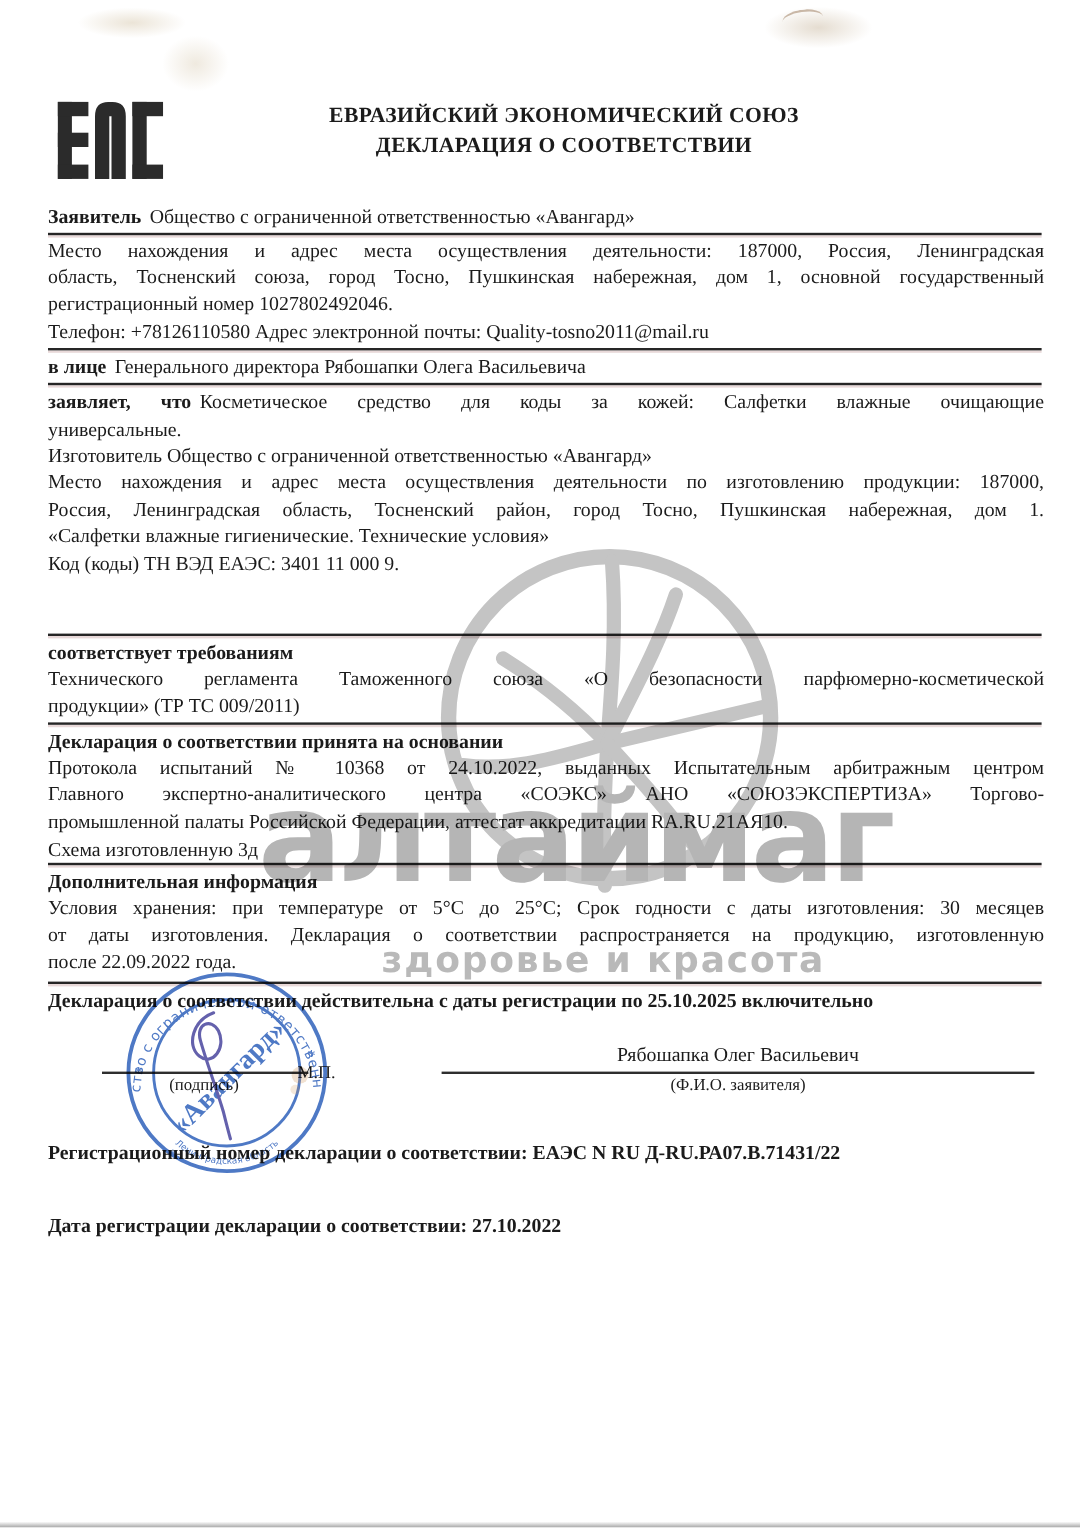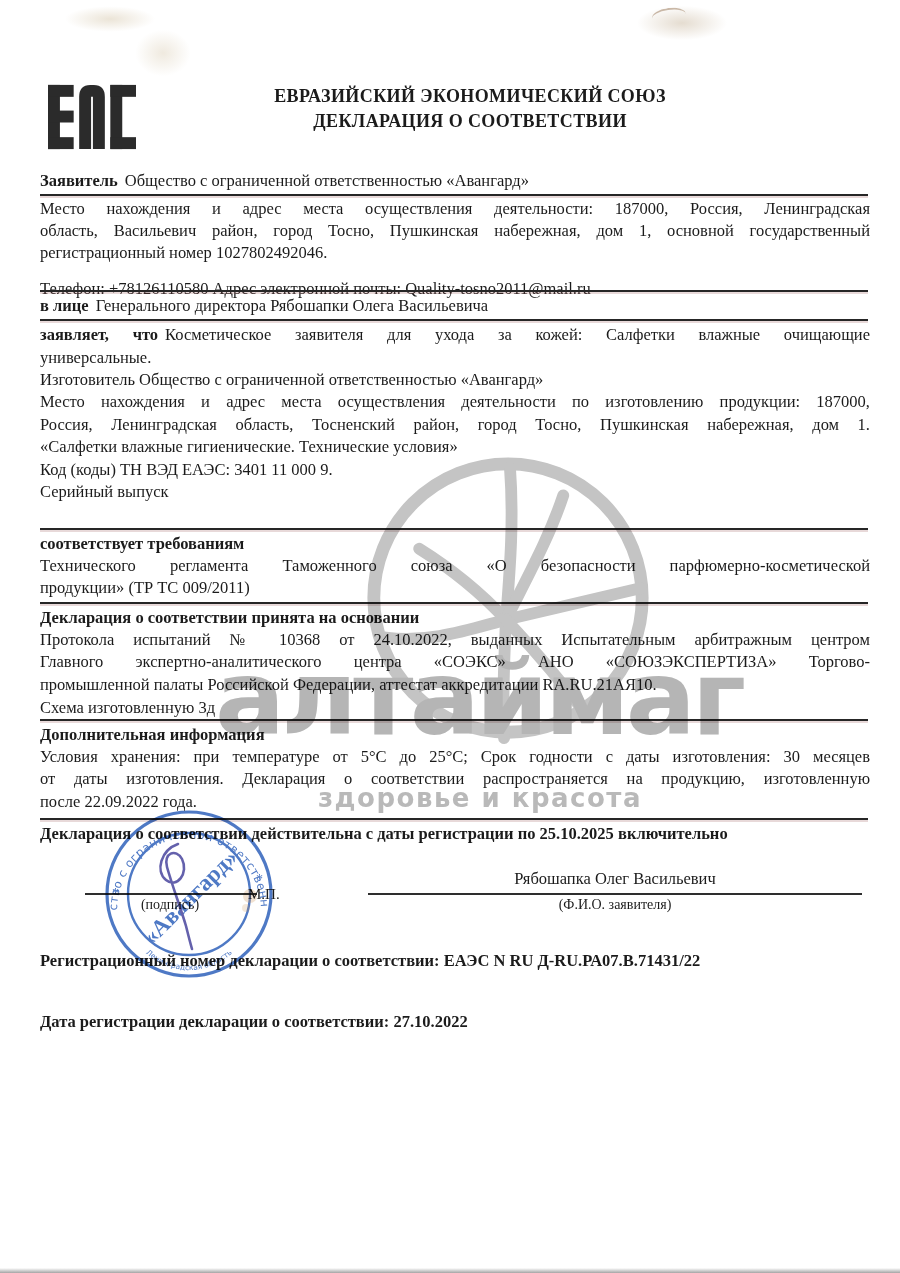--- a/index.html
+++ b/index.html
@@ -23,21 +23,21 @@
   .title { text-align:center; font-weight:bold; font-size:18px; line-height:25px; letter-spacing:0.4px; }
   .caption { font-size:14px; text-align:center; line-height:16px; }
   .sigline { border-top:2px solid #2e2e2e; height:0; }
   .wm { pointer-events:none; mix-blend-mode:multiply; }
   .wm-title {
     font-family:"DejaVu Sans", sans-serif; font-weight:bold;
     font-size:104px; letter-spacing:-4px; color:#b5b5b5; line-height:100px; white-space:nowrap;
   }
   .wm-sub {
     font-family:"DejaVu Sans", sans-serif; font-weight:bold;
-    font-size:26px; letter-spacing:1.5px; color:#b9b9b9; white-space:nowrap;
+    font-size:30px; letter-spacing:1.5px; color:#b9b9b9; white-space:nowrap;
   }
   .smudge { position:absolute; pointer-events:none; }
   .bottom-edge {
     position:absolute; left:0; right:0; bottom:0; height:5px;
     background:linear-gradient(to bottom, rgba(0,0,0,0), rgba(90,90,90,0.55));
   }
   .right-edge {
     position:absolute; top:0; bottom:0; right:0; width:3px;
     background:linear-gradient(to right, rgba(0,0,0,0), rgba(0,0,0,0.10));
   }
@@ -70,45 +70,44 @@
     <div>ДЕКЛАРАЦИЯ О СООТВЕТСТВИИ</div>
   </div>
 
   <div class="abs col doc line" style="top:170px;">
     <span class="b lead">Заявитель</span><span>Общество с ограниченной ответственностью «Авангард»</span>
   </div>
   <div class="rule" style="top:194px;"></div>
 
   <div class="abs col doc" style="top:198px;">
     <div class="line jl" style="line-height:22px;height:22px;">Место нахождения и адрес места осуществления деятельности: 187000, Россия, Ленинградская</div>
-    <div class="line jl" style="line-height:22px;height:22px;">область, Васильевич район, город Тосно, Пушкинская набережная, дом 1, основной государственный</div>
+    <div class="line jl" style="line-height:22px;height:22px;">область, Тосненский союза, город Тосно, Пушкинская набережная, дом 1, основной государственный</div>
     <div class="line ll" style="line-height:22px;height:22px;">регистрационный номер 1027802492046.</div>
   </div>
-  <div class="abs col doc line" style="top:278px;">Телефон: +78126110580 Адрес электронной почты: Quality-tosno2011@mail.ru</div>
+  <div class="abs col doc line" style="top:266px;">Телефон: +78126110580 Адрес электронной почты: Quality-tosno2011@mail.ru</div>
   <div class="rule" style="top:290px;"></div>
 
   <div class="abs col doc line" style="top:295px;">
     <span class="b lead">в лице</span><span>Генерального директора Рябошапки Олега Васильевича</span>
   </div>
   <div class="rule" style="top:319px;"></div>
 
   <div class="abs col doc" style="top:324px;">
     <div class="line jl" style="line-height:22.5px;height:22.5px;">
-      <span class="b lead">заявляет, что</span><span>Косметическое заявителя для ухода за кожей: Салфетки влажные очищающие</span>
+      <span class="b lead">заявляет, что</span><span>Косметическое средство для коды за кожей: Салфетки влажные очищающие</span>
     </div>
     <div class="line ll" style="line-height:22.5px;height:22.5px;">универсальные.</div>
   </div>
 
   <div class="abs col doc" style="top:369px;">
     <div class="line ll">Изготовитель Общество с ограниченной ответственностью «Авангард»</div>
     <div class="line jl">Место нахождения и адрес места осуществления деятельности по изготовлению продукции: 187000,</div>
     <div class="line jl">Россия, Ленинградская область, Тосненский район, город Тосно, Пушкинская набережная, дом 1.</div>
     <div class="line ll">«Салфетки влажные гигиенические. Технические условия»</div>
     <div class="line ll">Код (коды) ТН ВЭД ЕАЭС: 3401 11 000 9.</div>
-    <div class="line ll">Серийный выпуск</div>
   </div>
   <div class="rule" style="top:528px;"></div>
 
   <div class="abs col doc line b" style="top:533px;">соответствует требованиям</div>
   <div class="abs col doc" style="top:555px;">
     <div class="line jl">Технического регламента Таможенного союза «О безопасности парфюмерно-косметической</div>
     <div class="line ll">продукции» (ТР ТС 009/2011)</div>
   </div>
   <div class="rule" style="top:602px;"></div>
 

